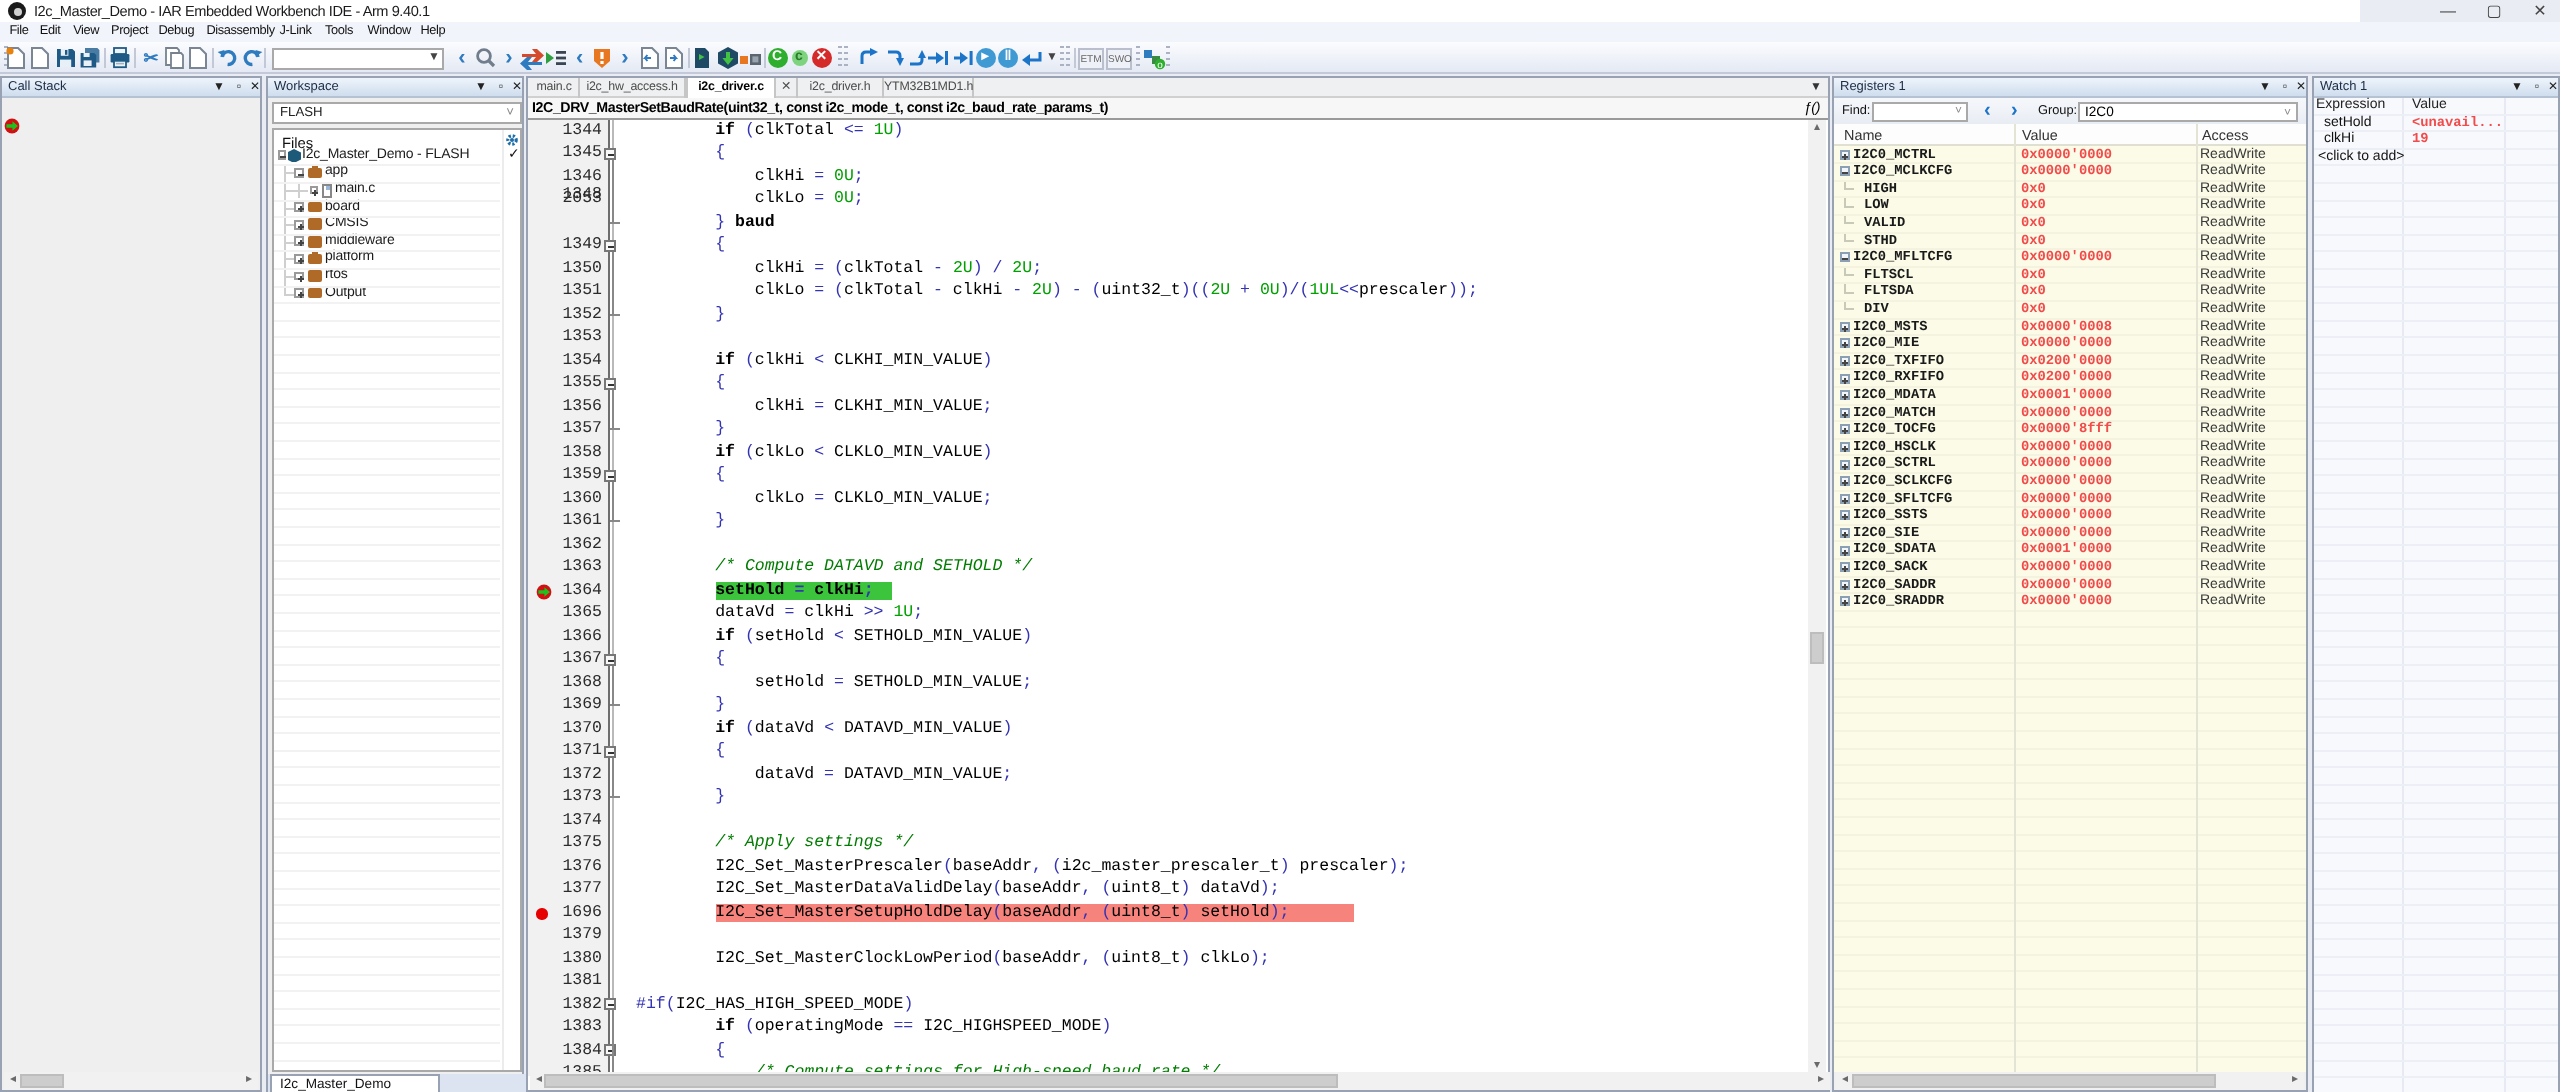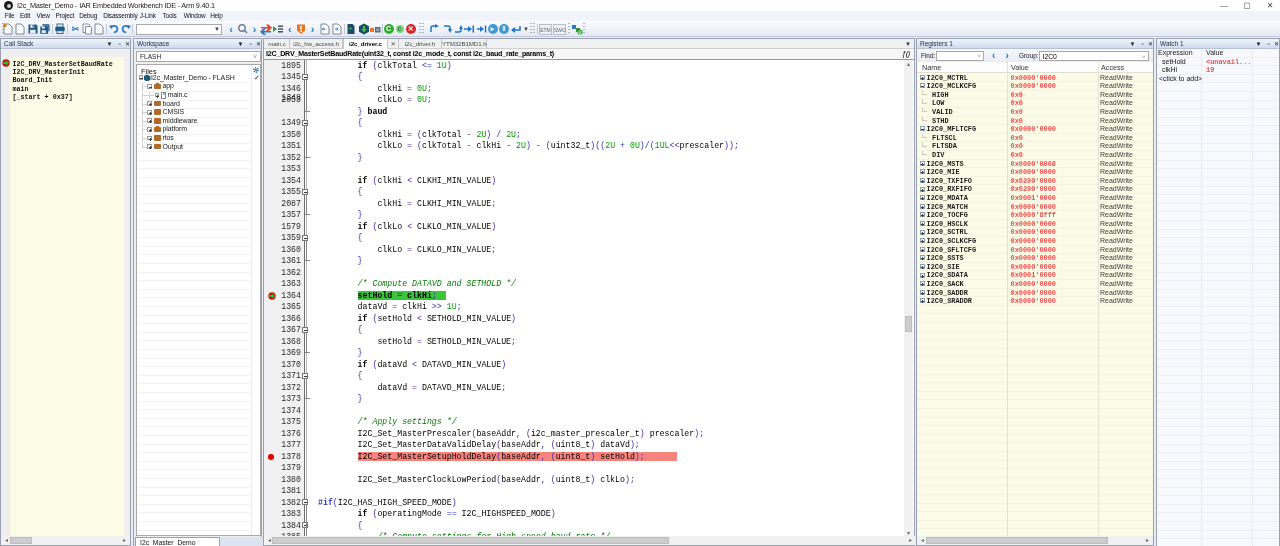--- a/index.html
+++ b/index.html
@@ -1,16 +1,16 @@
 <!DOCTYPE html>
 <html><head><meta charset="utf-8"><style>
 *{margin:0;padding:0;box-sizing:border-box}
 html,body{width:1280px;height:546px;overflow:hidden;background:#e9ecf2;font-family:"Liberation Sans",sans-serif;-webkit-font-smoothing:antialiased}
 
-#titlebar{position:absolute;left:0;top:0;width:1280px;height:11px;background:#fff}
+#titlebar{position:absolute;left:0;top:0;width:1180px;height:11px;background:#fff}
 #titlebar .txt{position:absolute;left:17px;top:1px;font-size:7.3px;letter-spacing:-0.22px;color:#1b1b1b}
 #appicon{position:absolute;left:4px;top:1px;width:9px;height:9px;border-radius:50%;background:#1a1a1a}
 #appicon:after{content:"";position:absolute;left:2.5px;top:2.5px;width:4px;height:4px;border-radius:50%;background:#cfcfcf}
 .winbtn{position:absolute;top:0;width:12px;height:11px;color:#444;font-size:8px;line-height:11px;text-align:center}
 #menubar{position:absolute;left:0;top:11px;width:1280px;height:10px;background:#f2f4fb}
 #menubar span{position:absolute;top:0;font-size:6.4px;letter-spacing:-0.18px;line-height:10px;color:#111}
 #toolbar{position:absolute;left:0;top:21px;width:1280px;height:16px;background:linear-gradient(#fbfcfe,#e4e9f4);border-bottom:1px solid #c3c9d9}
 .tsep{position:absolute;top:24px;width:1px;height:10px;background:#c2c8d6}
 .tgrip{position:absolute;top:23px;width:2px;height:11px;background:repeating-linear-gradient(#aab2c4 0 1px,transparent 1px 3px)}
 
@@ -57,21 +57,21 @@
 #efn{position:absolute;left:0;top:9.5px;right:0;height:11px;background:#f7f7f7;border-bottom:1px solid #9a9a9a;font-size:7.1px;font-weight:bold;line-height:11px;color:#000;padding-left:2px;letter-spacing:-0.2px;white-space:nowrap}
 #ecode{position:absolute;left:0;top:20.5px;width:650px;height:478px;background:#fff;overflow:hidden}
 #gutter{position:absolute;left:0;top:0;width:40.5px;height:478px;background:#f1f1f1;border-right:1px solid #6e6e6e}
 #gutter2{position:absolute;left:42px;top:0;width:1px;height:478px;background:#b9b9b9}
 .num{position:absolute;left:0px;width:37px;text-align:right;font-family:"Liberation Mono",monospace;font-size:8.25px;line-height:11.5px;color:#2b2b2b}
 .cl{position:absolute;font-family:"Liberation Mono",monospace;font-size:8.25px;line-height:11.5px;color:#000;white-space:pre}
 .k{font-weight:bold;color:#000}
 .n{color:#00a000}
 .p{color:#3333b3}
 .c{color:#007c00;font-style:italic}
-.pp{color:#3333b3;font-weight:bold}
+.pp{color:#3333b3;font-weight:normal}
 .hlg{background:#3dc43d;font-weight:bold;padding-right:9px}
 .hlr{background:#f7837d;padding-right:32px}
 .fbox{position:absolute;left:38px;width:6px;height:6px;border:1px solid #777;background:#f8f8f8}
 .fminus{position:absolute;left:1px;top:2px;width:2.5px;height:1px;background:#333}
 .fstem{position:absolute;left:42px;width:1px;background:#888}
 .ftick{position:absolute;left:40.5px;width:5px;height:1px;background:#888}
 #bpdot{position:absolute;left:4.3px;width:5.6px;height:5.6px;border-radius:50%;background:#e60000}
 #pcicon{position:absolute;left:3.6px}
 
 #registers{left:916px;width:238px;height:508px}
@@ -310,27 +310,20 @@
       <text x="9" y="11" font-size="5" fill="#fff" text-anchor="middle">o</text>
     </svg>
   </div>
 <div class="tgrip" style="left:583.0px"></div>
 
 <div class="panel" id="callstack">
   <div class="ptitle">Call Stack</div>
   <div class="pbtn" style="left:104px">▼</div>
     <div class="pbtn" style="left:114px">▫</div>
     <div class="pbtn" style="left:122px">✕</div>
-  <div id="cslist">
-      <div>I2C_DRV_MasterSetBaudRate</div>
-      <div>I2C_DRV_MasterInit</div>
-      <div>Board_Init</div>
-      <div>main</div>
-      <div>[_start + 0x37]</div>
-    </div>
   <div id="csicon">
       <svg width="8" height="8">
         <circle cx="4" cy="4" r="3.7" fill="#d01111"></circle>
         <path d="M1.2 3.1h3V1.6L7 4 4.2 6.4V4.9h-3z" fill="#1fc11f"></path>
       </svg>
     </div>
   <div class="hsb" style="left:1px;bottom:0;width:127px">
       <div class="ar" style="left:0">◂</div>
       <div class="th" style="left:8px;width:22px"></div>
       <div class="ar" style="right:0">▸</div>
@@ -499,21 +492,21 @@
     <div class="etab act" style="left:79px;width:45px">i2c_driver.c</div>
     <div class="etab" style="left:124px;width:10px;border-right:none">✕</div>
     <div class="etab" style="left:134px;width:44px;border-left:1px solid #c6c6c6">i2c_driver.h</div>
     <div class="etab" style="left:178px;width:45px">YTM32B1MD1.h</div>
     <div style="position:absolute;right:3px;top:2px;font-size:6px;color:#333">▼</div>
   </div>
   <div id="efn">I2C_DRV_MasterSetBaudRate(uint32_t, const i2c_mode_t, const i2c_baud_rate_params_t)<span style="position:absolute;right:4px;font-weight:normal;font-style:italic">ƒ()</span></div>
   <div id="ecode">
     <div id="gutter"></div>
       <div id="gutter2"></div>
-    <div class="num" style="top:0.0px">1895</div>
+    <div class="num" style="top:0.0px">1344</div>
 <div class="num" style="top:11.5px">1345</div>
 <div class="fbox" style="top:14.1px">
         <div class="fminus"></div>
       </div>
 <div class="num" style="top:23.0px">1346</div>
 <div class="num" style="top:34.5px">2053</div>
 <div class="num" style="top:32px">1348</div>
 <div class="ftick" style="top:51.2px"></div>
 <div class="num" style="top:57.5px">1349</div>
 <div class="fbox" style="top:60.1px">
@@ -522,24 +515,24 @@
 <div class="num" style="top:69.0px">1350</div>
 <div class="num" style="top:80.5px">1351</div>
 <div class="num" style="top:92.0px">1352</div>
 <div class="ftick" style="top:97.2px"></div>
 <div class="num" style="top:103.5px">1353</div>
 <div class="num" style="top:115.0px">1354</div>
 <div class="num" style="top:126.5px">1355</div>
 <div class="fbox" style="top:129.1px">
         <div class="fminus"></div>
       </div>
-<div class="num" style="top:138.0px">2087</div>
+<div class="num" style="top:138.0px">1356</div>
 <div class="num" style="top:149.5px">1357</div>
 <div class="ftick" style="top:154.7px"></div>
-<div class="num" style="top:161.0px">1579</div>
+<div class="num" style="top:161.0px">1358</div>
 <div class="num" style="top:172.5px">1359</div>
 <div class="fbox" style="top:175.1px">
         <div class="fminus"></div>
       </div>
 <div class="num" style="top:184.0px">1360</div>
 <div class="num" style="top:195.5px">1361</div>
 <div class="ftick" style="top:200.7px"></div>
 <div class="num" style="top:207.0px">1362</div>
 <div class="num" style="top:218.5px">1363</div>
 <div class="num" style="top:230.0px">1364</div>
@@ -557,21 +550,21 @@
 <div class="fbox" style="top:313.1px">
         <div class="fminus"></div>
       </div>
 <div class="num" style="top:322.0px">1372</div>
 <div class="num" style="top:333.5px">1373</div>
 <div class="ftick" style="top:338.7px"></div>
 <div class="num" style="top:345.0px">1374</div>
 <div class="num" style="top:356.5px">1375</div>
 <div class="num" style="top:368.0px">1376</div>
 <div class="num" style="top:379.5px">1377</div>
-<div class="num" style="top:391.0px">1378</div>
+<div class="num" style="top:391.0px">1696</div>
 <div class="num" style="top:402.5px">1379</div>
 <div class="num" style="top:414.0px">1380</div>
 <div class="num" style="top:425.5px">1381</div>
 <div class="num" style="top:437.0px">1382</div>
 <div class="fbox" style="top:439.6px">
         <div class="fminus"></div>
       </div>
 <div class="num" style="top:448.5px">1383</div>
 <div class="num" style="top:460.0px">1384</div>
 <div class="fbox" style="top:462.6px">

